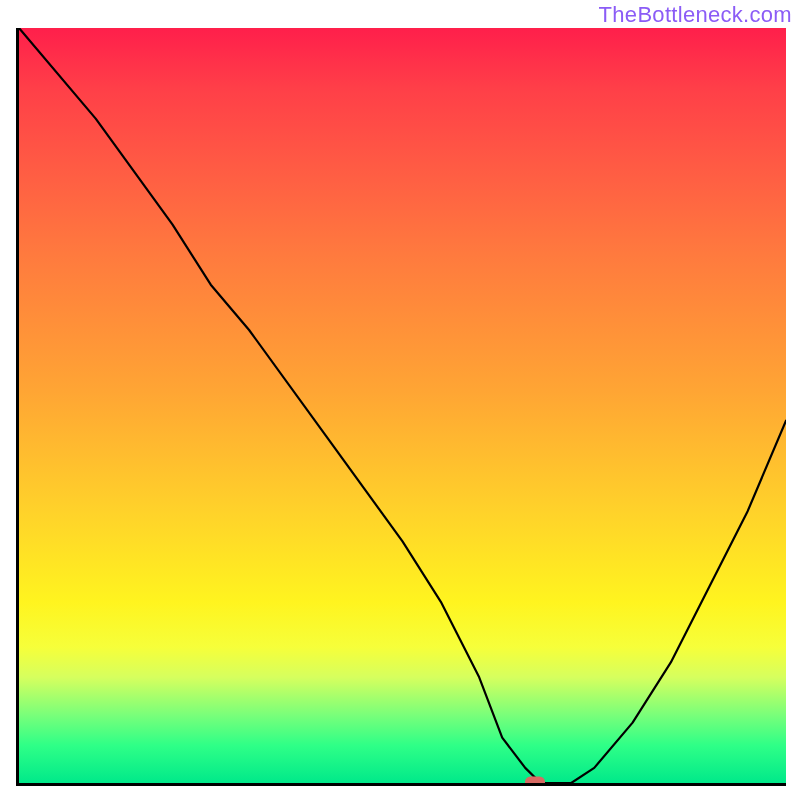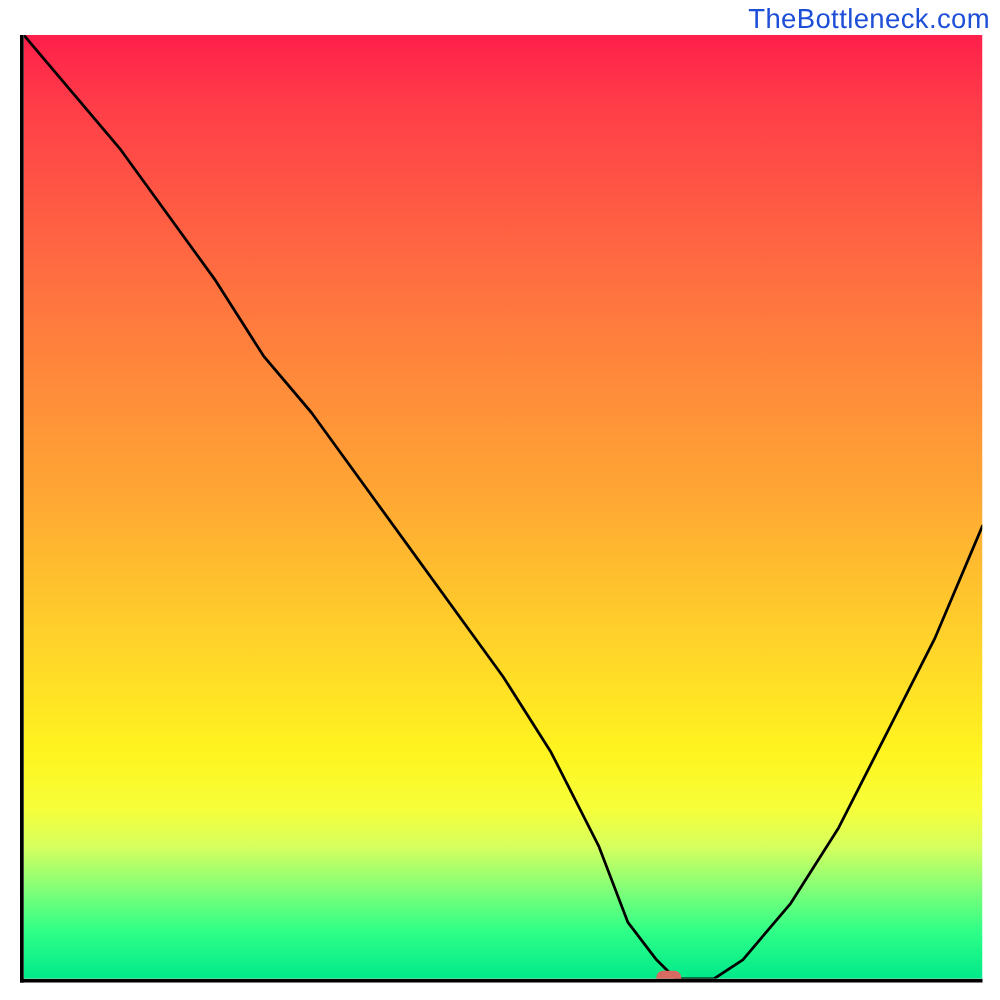--- a/index.html
+++ b/index.html
@@ -13,21 +13,21 @@
   }
   .frame {
     position: relative;
     width: 800px;
     height: 800px;
   }
   .watermark {
     position: absolute;
     top: 2px;
     right: 8px;
-    color: #1d4ed8;
+    color: #8b5cf6;
     font-size: 22px;
     font-weight: 400;
     letter-spacing: 0.3px;
     user-select: none;
   }
   .plot-area {
     position: absolute;
     left: 16px;
     top: 28px;
     width: 770px;

